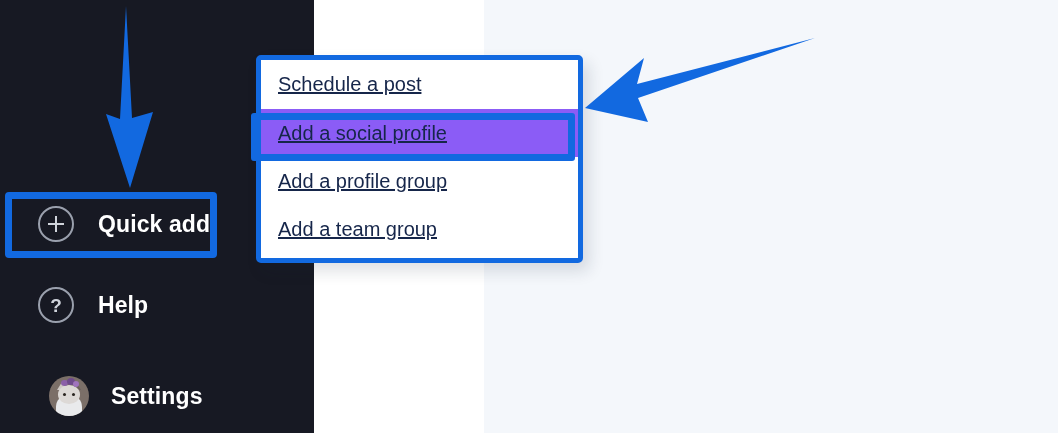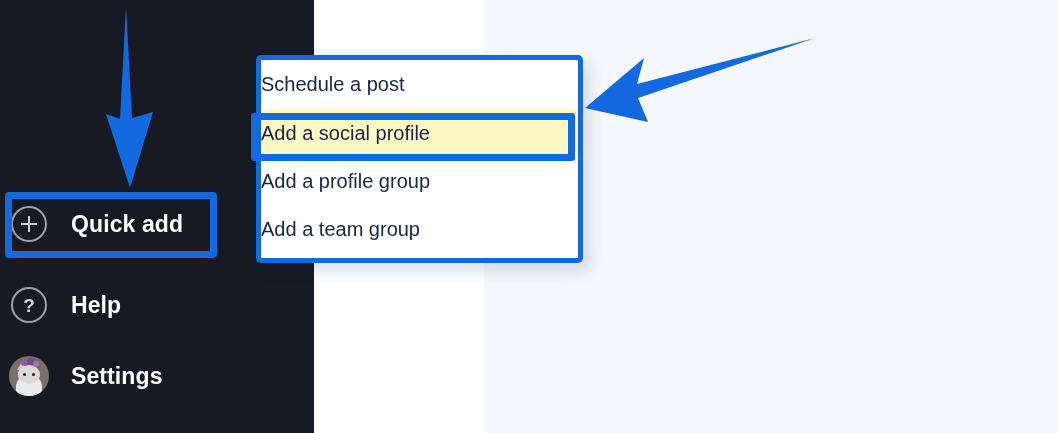--- a/index.html
+++ b/index.html
@@ -42,42 +42,42 @@
 
   
   .nav-row {
     position: absolute;
     left: 0;
     width: 314px;
     height: 64px;
     display: flex;
     align-items: center;
     box-sizing: border-box;
-    padding-left: 7px;
+    padding-left: 34px;
   }
   .nav-row .icon-slot {
     width: 44px;
     height: 44px;
     flex: 0 0 44px;
     display: flex;
     align-items: center;
     justify-content: center;
   }
   .nav-row .nav-label {
     margin-left: 20px;
     color: #ffffff;
     font-size: 23px;
     font-weight: 700;
     letter-spacing: .1px;
     white-space: nowrap;
   }
 
   #row-quickadd { top: 192px; height: 64px; }
   #row-help     { top: 273px; }
-  #row-settings { top: 344px; }
+  #row-settings { top: 364px; margin-left: 13px; }
 
   .circle-icon {
     width: 36px; height: 36px;
     border: 2px solid #9aa0ad;
     border-radius: 50%;
     box-sizing: border-box;
     position: relative;
     display: block;
   }
   .circle-icon .plus-h {
@@ -187,26 +187,28 @@
     box-shadow: 6px 8px 16px rgba(23, 33, 60, .14);
   }
   .menu-item {
     position: absolute;
     left: 0;
     width: 100%;
     height: 48px;
     display: flex;
     align-items: center;
     box-sizing: border-box;
+    padding-left: 17px;
     font-size: 20px;
     color: #16264a;
     white-space: nowrap;
+    text-decoration: underline;
   }
   #menu-item-0 { top: 0px; }
-  #menu-item-1 { top: 49px; background: #fef9c3; }
+  #menu-item-1 { top: 49px; background: #8b5cf6; }
   #menu-item-2 { top: 97px; text-align: right; }
   #menu-item-3 { top: 145px; }
 
   
   #menuitem-highlight {
     position: absolute;
     left: 251px; top: 113px;
     width: 324px; height: 48px;
     border: 7px solid #1269e0;
     border-radius: 3px;

